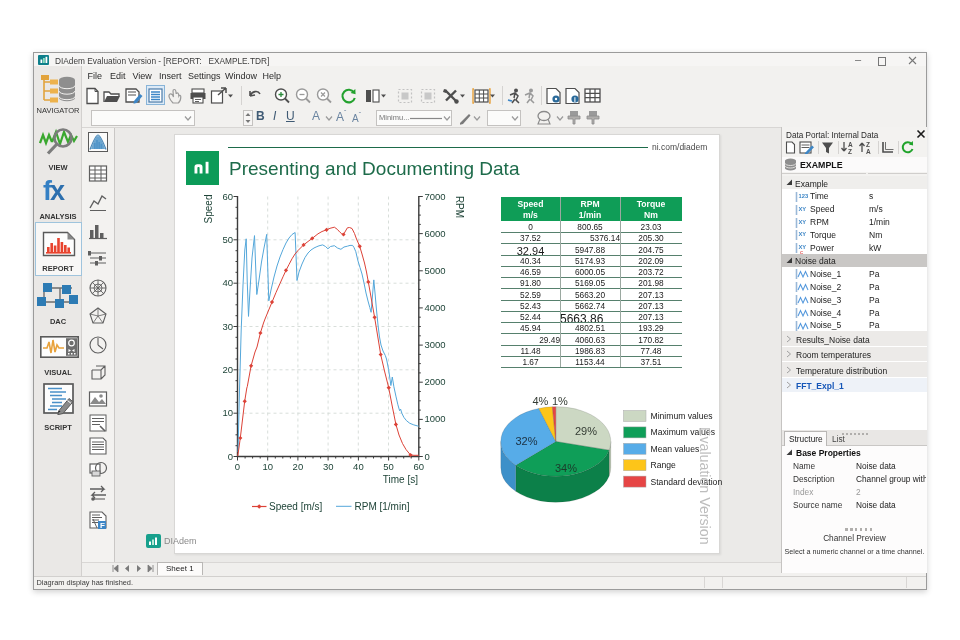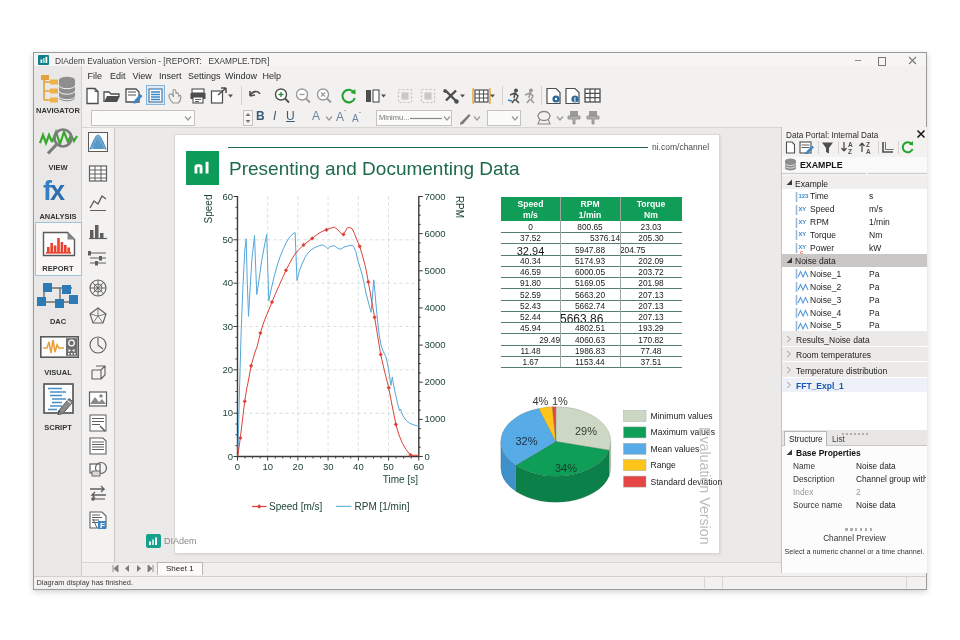--- a/index.html
+++ b/index.html
@@ -63,21 +63,21 @@
     <rect x="11" y="23.5" width="8" height="5" fill="#edb24c"></rect>
 <g fill="#8e8e8e">
       <ellipse cx="28" cy="6" rx="8" ry="3.2"></ellipse>
       <rect x="20" y="6" width="16" height="18"></rect>
       <ellipse cx="28" cy="24" rx="8" ry="3.2"></ellipse>
     </g>
 <g stroke="#f2f1ef" stroke-width="1" fill="none">
       <path d="M20,11.5 a8,3.2 0 0 0 16,0 M20,17 a8,3.2 0 0 0 16,0 M20,22.5 a8,3.2 0 0 0 16,0"></path>
     </g>
 </svg>
-<div class="tx" style="left:34px;top:106px;width:48px;text-align:center;font-size:7.5px;font-weight:bold;color:#333">NAVIGATOR</div>
+<div class="tx" style="left:34px;top:106px;width:48px;text-align:center;font-size:7.5px;font-weight:normal;color:#333">NAVIGATOR</div>
 <svg class="a" style="left:39px;top:127px" width="39" height="29">
 <path d="M1,16 L4,8 L7,16 L10,8 L13,15" stroke="#3aa82f" stroke-width="2.2" fill="none"></path>
 <path d="M13,15 L17,5 L21,17 L25,5 L29,15 L32,8 L35,14 L38,9" stroke="#3aa82f" stroke-width="2.2" fill="none"></path>
 <circle cx="24" cy="11" r="8.5" stroke="#7c7c7c" stroke-width="2.6" fill="none"></circle>
 <path d="M17.5,17.5 L9,26.5" stroke="#7c7c7c" stroke-width="3.2"></path>
 </svg>
 <div class="tx" style="left:34px;top:163px;width:48px;text-align:center;font-size:7.5px;font-weight:bold;color:#333">VIEW</div>
 <div class="tx" style="left:43px;top:176px;font-size:27px;font-weight:bold;color:#3580c4;letter-spacing:-2px">f<span style="color:#2d6fae">x</span></div>
 <div class="tx" style="left:34px;top:212px;width:48px;text-align:center;font-size:7.5px;font-weight:bold;color:#333">ANALYSIS</div>
 <div class="a" style="left:34.5px;top:222px;width:47px;height:54px;background:#f8f7f6;border:1px solid #9fc4dd;box-sizing:border-box"></div>
@@ -375,21 +375,21 @@
     <rect x="4" y="2" width="8" height="5" fill="#9a9a9a"></rect>
     <path d="M2,7 h12 v3 h-5 v5 h-2 v-5 h-5 Z" fill="#b0aeac" stroke="#8a8a8a" stroke-width="0.8"></path>
   </svg>
 <svg class="a" style="left:585px;top:109px" width="16" height="17">
     <rect x="4" y="2" width="8" height="5" fill="#9a9a9a"></rect>
     <path d="M2,7 h12 v3 h-5 v5 h-2 v-5 h-5 Z" fill="#b0aeac" stroke="#8a8a8a" stroke-width="0.8"></path>
   </svg>
 <div class="a" style="left:82px;top:127px;width:845px;height:1px;background:#d8d6d4"></div>
 
 <div class="a" style="left:227.5px;top:146.6px;width:420px;height:1.4px;background:#1d6b4a"></div>
-<div class="tx" style="left:652px;top:142px;font-size:8.5px;color:#4a4a4a">ni.com/channel</div>
+<div class="tx" style="left:652px;top:142px;font-size:8.5px;color:#4a4a4a">ni.com/diadem</div>
 <div class="a" style="left:185.5px;top:151px;width:33.5px;height:33.5px;background:#0c9b58"></div>
 <svg class="a" style="left:185.5px;top:151px" width="34" height="34" viewBox="0 0 34 34">
 <path d="M8.5,22.5 v-6.5 q0,-2.8 2.8,-2.8 h2.4 q2.8,0 2.8,2.8 v6.5 h-2.9 v-5.6 q0,-0.8 -0.8,-0.8 h-0.6 q-0.8,0 -0.8,0.8 v5.6 Z" fill="#fff"></path>
 <rect x="19.6" y="10.8" width="2.9" height="11.7" fill="#fff"></rect>
 </svg>
 <div class="tx" style="left:229px;top:158px;font-size:19px;color:#1d6b4a">Presenting and Documenting Data</div>
 <svg class="a" style="left:195px;top:185px" width="280" height="335" viewBox="195 185 280 335">
     <line x1="267.7" y1="196.5" x2="267.7" y2="456.5" stroke="#d4dad6" stroke-width="0.9" stroke-dasharray="3,3"></line>
     <line x1="297.9" y1="196.5" x2="297.9" y2="456.5" stroke="#d4dad6" stroke-width="0.9" stroke-dasharray="3,3"></line>
     <line x1="328.1" y1="196.5" x2="328.1" y2="456.5" stroke="#d4dad6" stroke-width="0.9" stroke-dasharray="3,3"></line>
@@ -541,21 +541,21 @@
     <div class="tx" style="left:0px;top:25.7px;width:59px;text-align:center;font-size:8.3px;color:#1a1a1a">0</div>
     <div class="tx" style="left:59px;top:25.7px;width:60px;text-align:center;font-size:8.3px;color:#1a1a1a">800.65</div>
     <div class="tx" style="left:119px;top:25.7px;width:62px;text-align:center;font-size:8.3px;color:#1a1a1a">23.03</div>
     <div style="position:absolute;left:0;top:35.73px;width:181px;height:1px;background:#56806d"></div>
     <div class="tx" style="left:0px;top:36.9px;width:59px;text-align:center;font-size:8.3px;color:#1a1a1a">37.52</div>
     <div class="tx" style="left:59px;top:36.9px;width:60px;text-align:right;font-size:8.3px;color:#1a1a1a">5376.14</div>
     <div class="tx" style="left:119px;top:36.9px;width:62px;text-align:center;font-size:8.3px;color:#1a1a1a">205.30</div>
     <div style="position:absolute;left:0;top:46.96px;width:181px;height:1px;background:#56806d"></div>
     <div class="tx" style="left:0px;top:48.2px;width:59px;text-align:center;font-size:11px;color:#1a1a1a">32.94</div>
     <div class="tx" style="left:59px;top:48.2px;width:60px;text-align:center;font-size:8.3px;color:#1a1a1a">5947.88</div>
-    <div class="tx" style="left:119px;top:48.2px;width:62px;text-align:left;font-size:8.3px;color:#1a1a1a">204.75</div>
+    <div class="tx" style="left:119px;top:48.2px;width:62px;text-align:center;font-size:8.3px;color:#1a1a1a">204.75</div>
     <div style="position:absolute;left:0;top:58.19px;width:181px;height:1px;background:#56806d"></div>
     <div class="tx" style="left:0px;top:59.4px;width:59px;text-align:center;font-size:8.3px;color:#1a1a1a">40.34</div>
     <div class="tx" style="left:59px;top:59.4px;width:60px;text-align:center;font-size:8.3px;color:#1a1a1a">5174.93</div>
     <div class="tx" style="left:119px;top:59.4px;width:62px;text-align:center;font-size:8.3px;color:#1a1a1a">202.09</div>
     <div style="position:absolute;left:0;top:69.42px;width:181px;height:1px;background:#56806d"></div>
     <div class="tx" style="left:0px;top:70.6px;width:59px;text-align:center;font-size:8.3px;color:#1a1a1a">46.59</div>
     <div class="tx" style="left:59px;top:70.6px;width:60px;text-align:center;font-size:8.3px;color:#1a1a1a">6000.05</div>
     <div class="tx" style="left:119px;top:70.6px;width:62px;text-align:center;font-size:8.3px;color:#1a1a1a">203.72</div>
     <div style="position:absolute;left:0;top:80.65px;width:181px;height:1px;background:#56806d"></div>
     <div class="tx" style="left:0px;top:81.9px;width:59px;text-align:center;font-size:8.3px;color:#1a1a1a">91.80</div>

